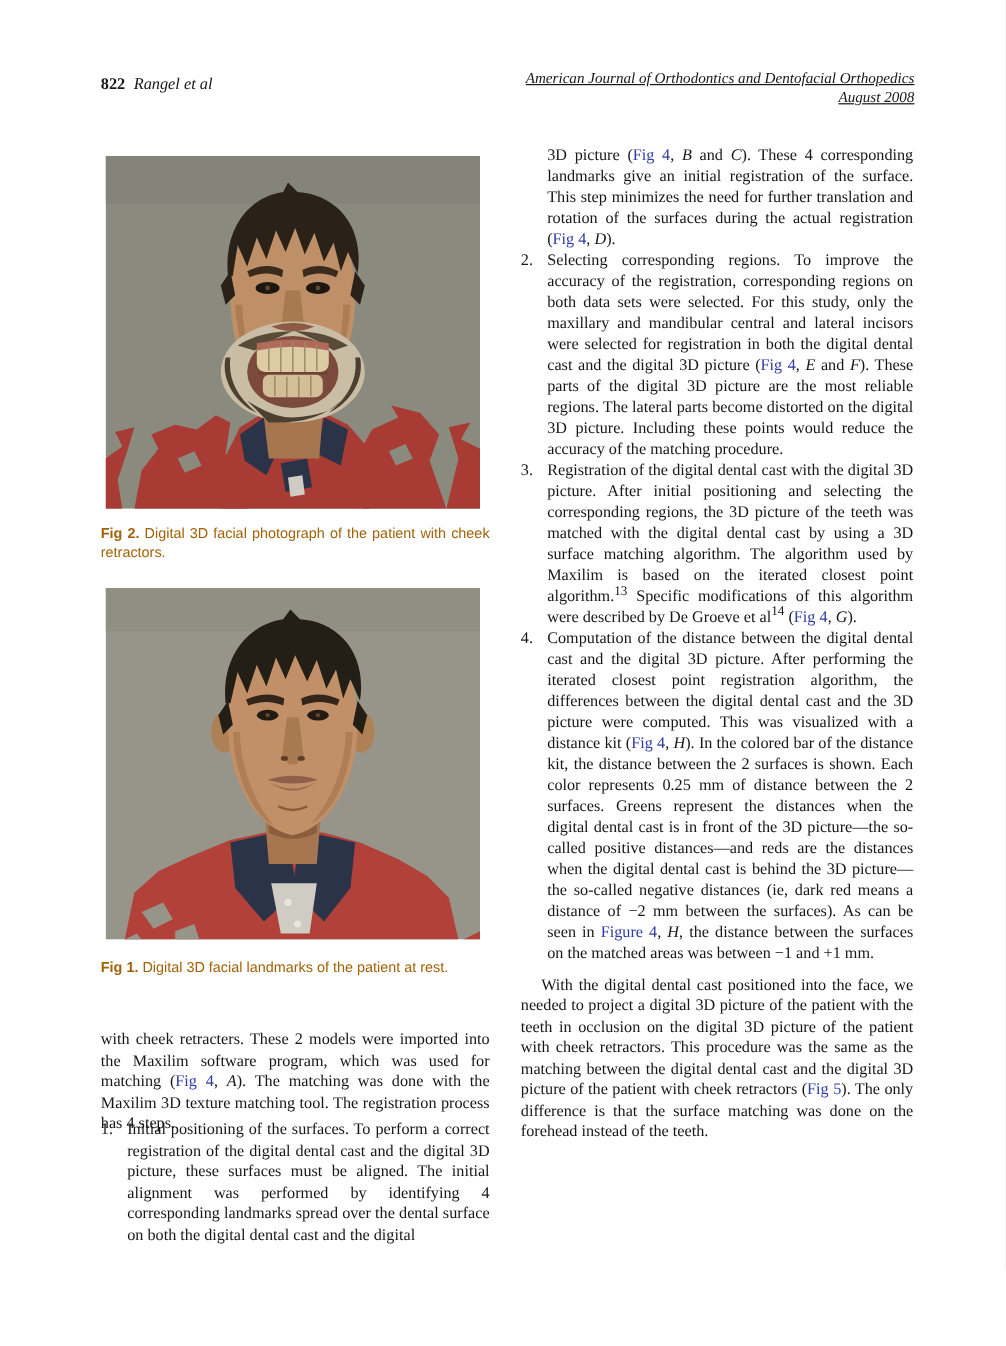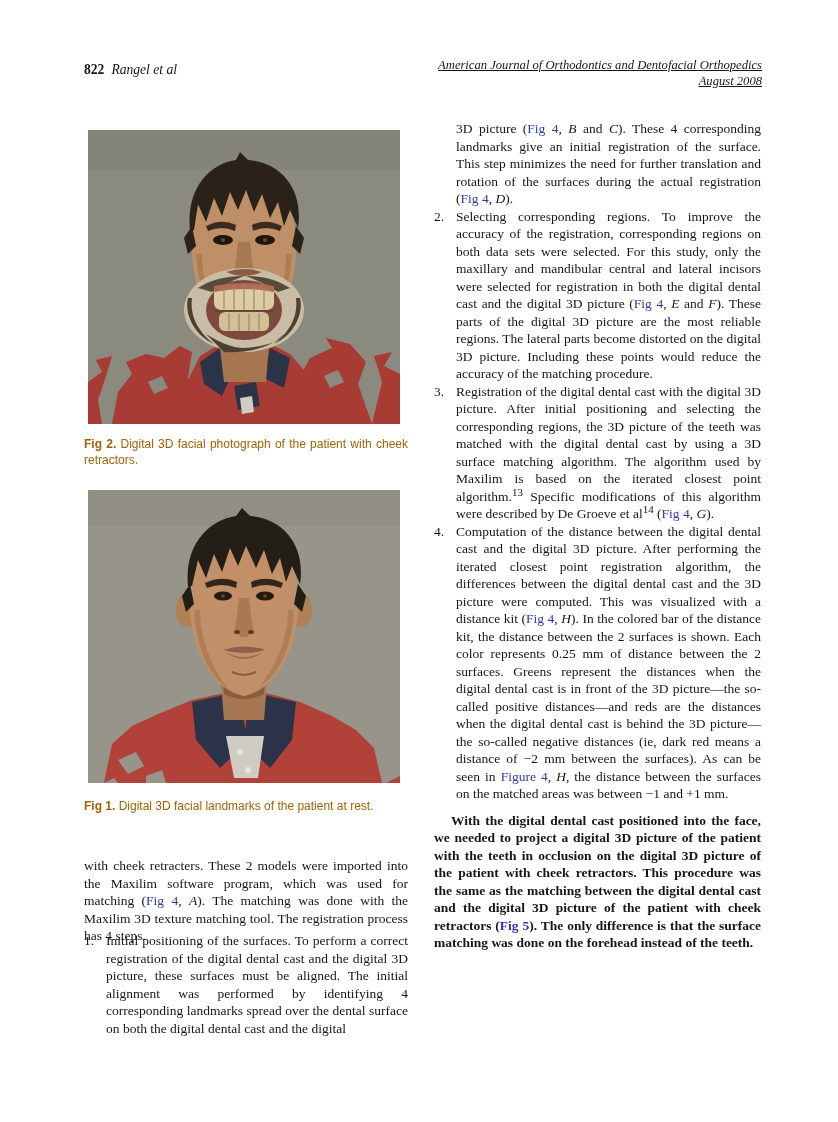--- a/index.html
+++ b/index.html
@@ -38,21 +38,21 @@
     font-size:12px;line-height:15.5px;color:#a16207;
     text-align:justify;
   }
   .figcaption .bold{font-weight:bold;}
   
   .bodytext{font-size:13.5px;line-height:17.5px;text-align:justify;}
   .li-row{display:flex;align-items:flex-start;}
   .li-num{flex:0 0 22px;}
   .li-body{flex:1 1 auto;text-align:justify;}
   .cont-indent{padding-left:22px;}
-  .closing{margin-top:9px;text-indent:17px;font-weight:bold;}
+  .closing{margin-top:9px;text-indent:17px;}
   .link{color:#2e3ba3;margin-top:28px;}
   .it{font-style:italic;}
   .sup{vertical-align:super;font-size:11px;line-height:0;}
 </style>
 </head>
 <body>
 
 <div class="page">
 
   <div class="hdr-left">

